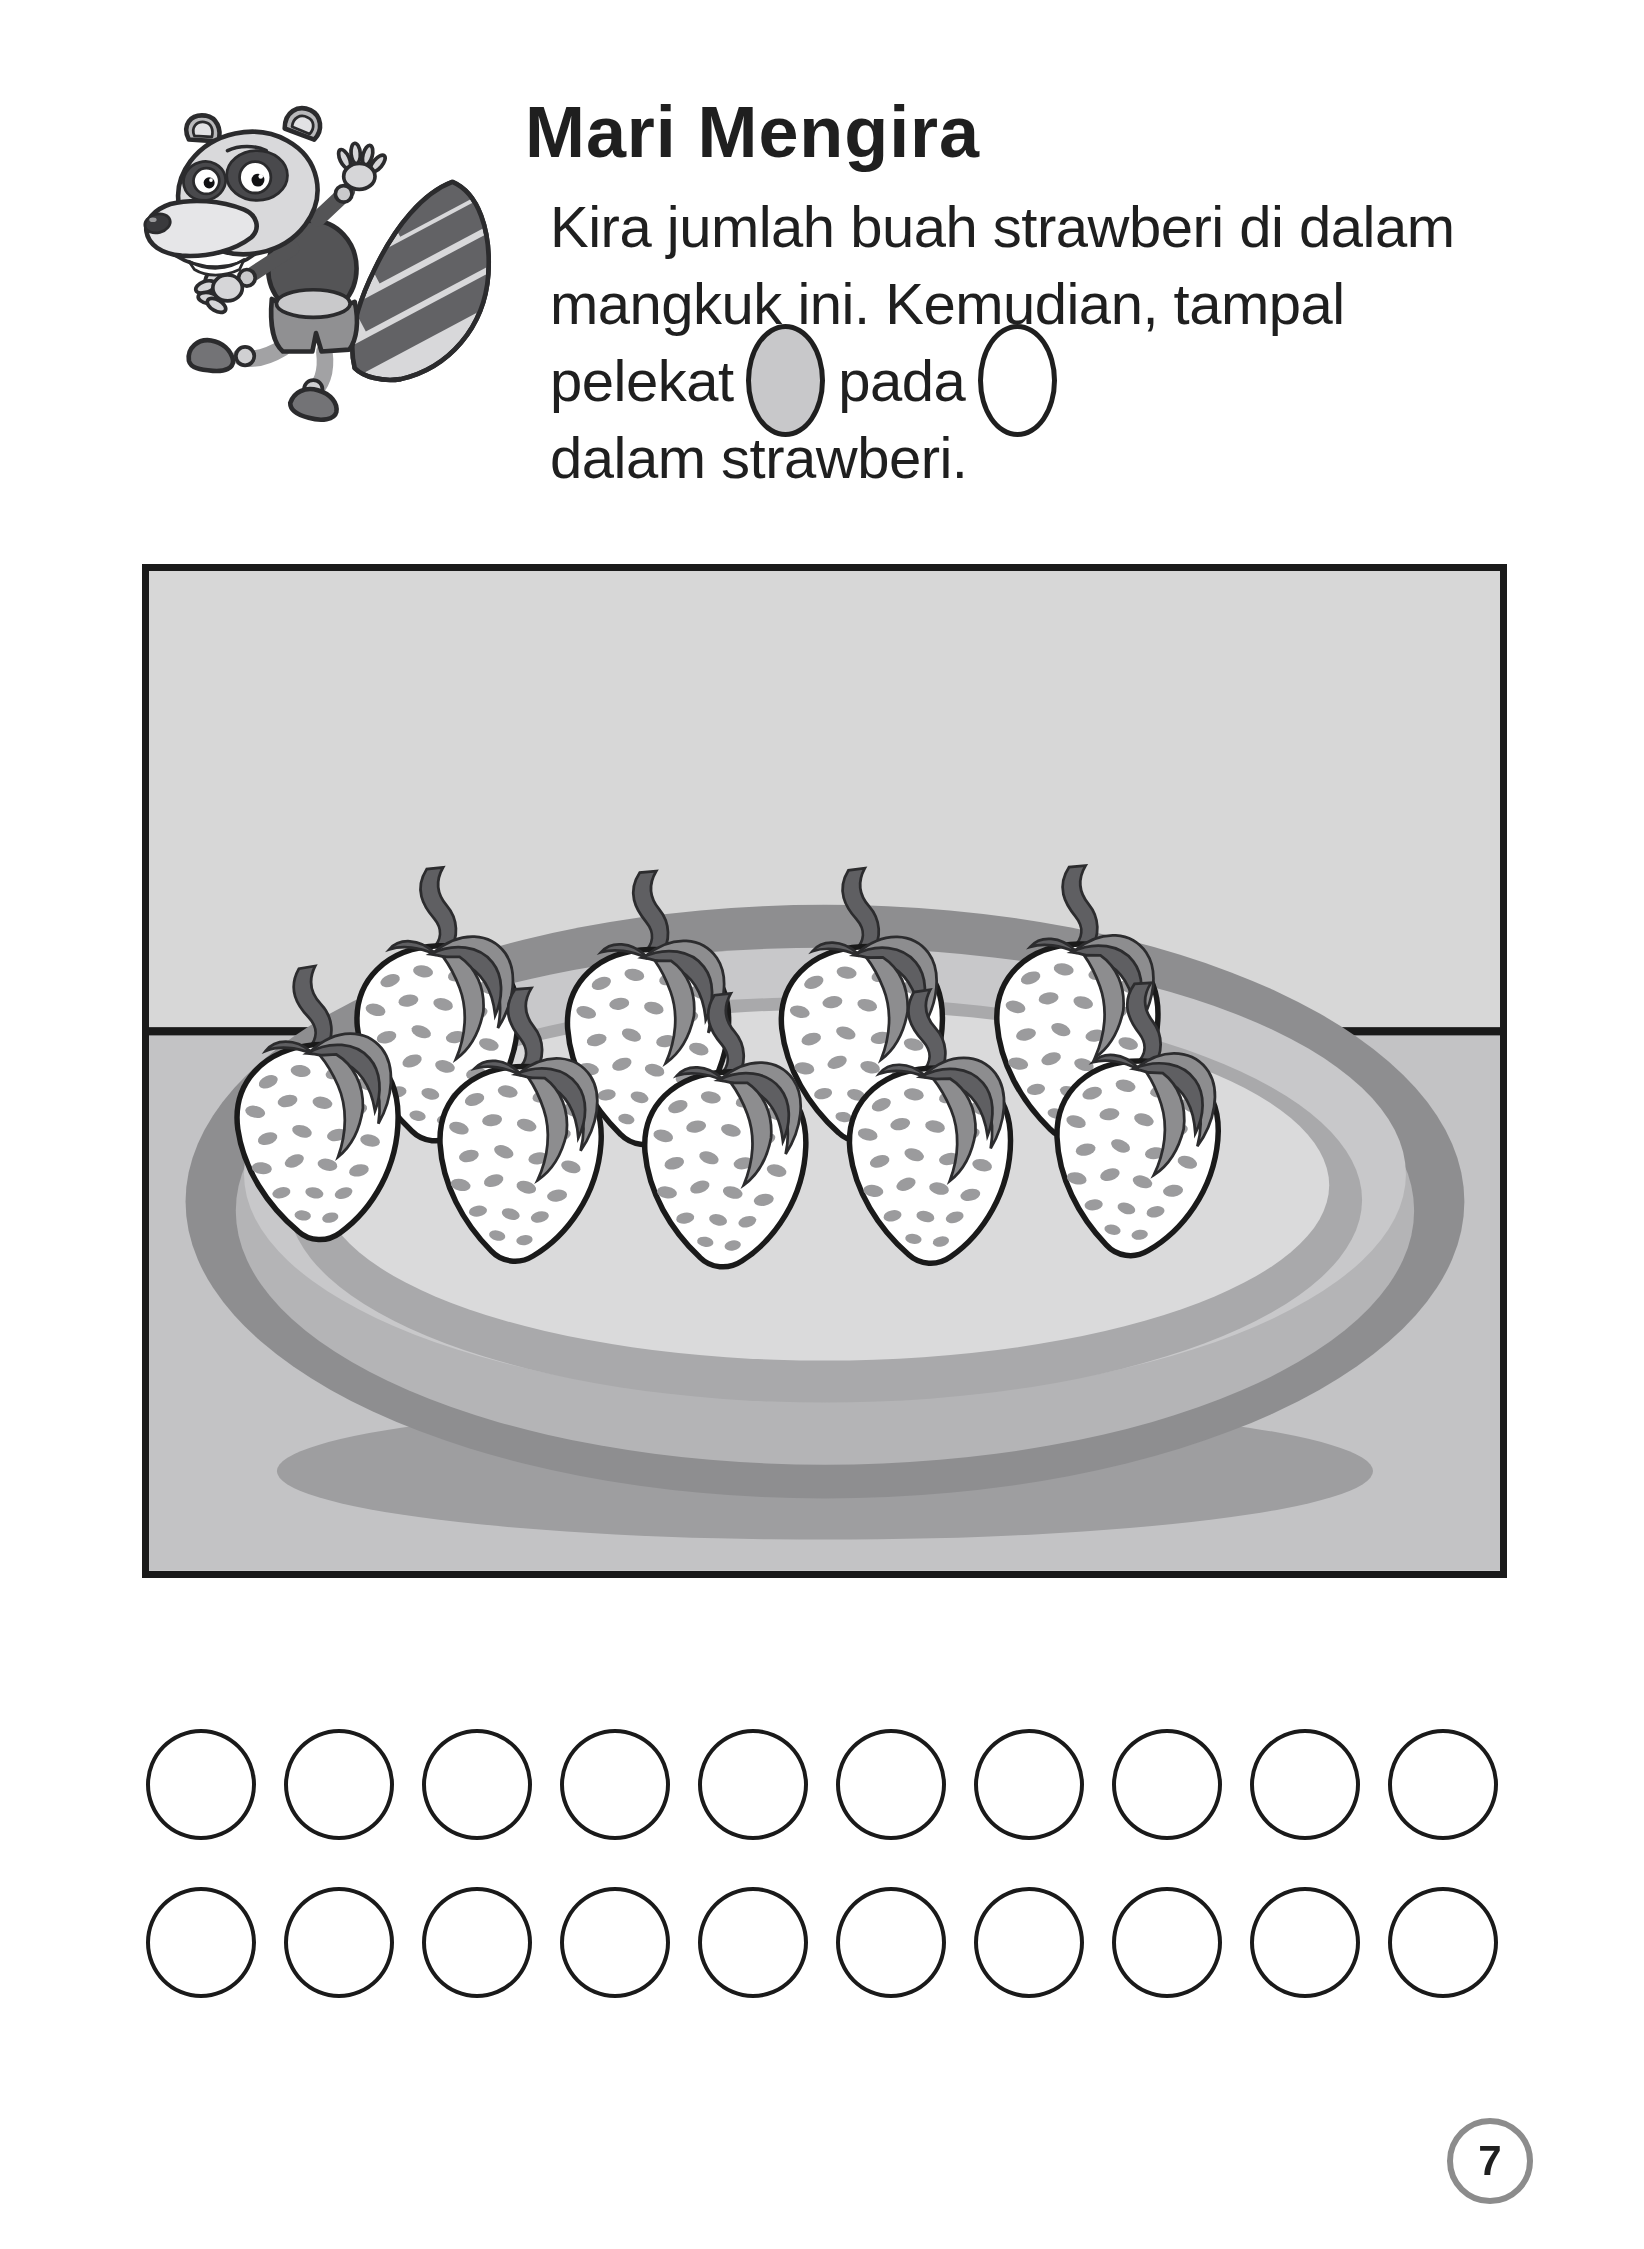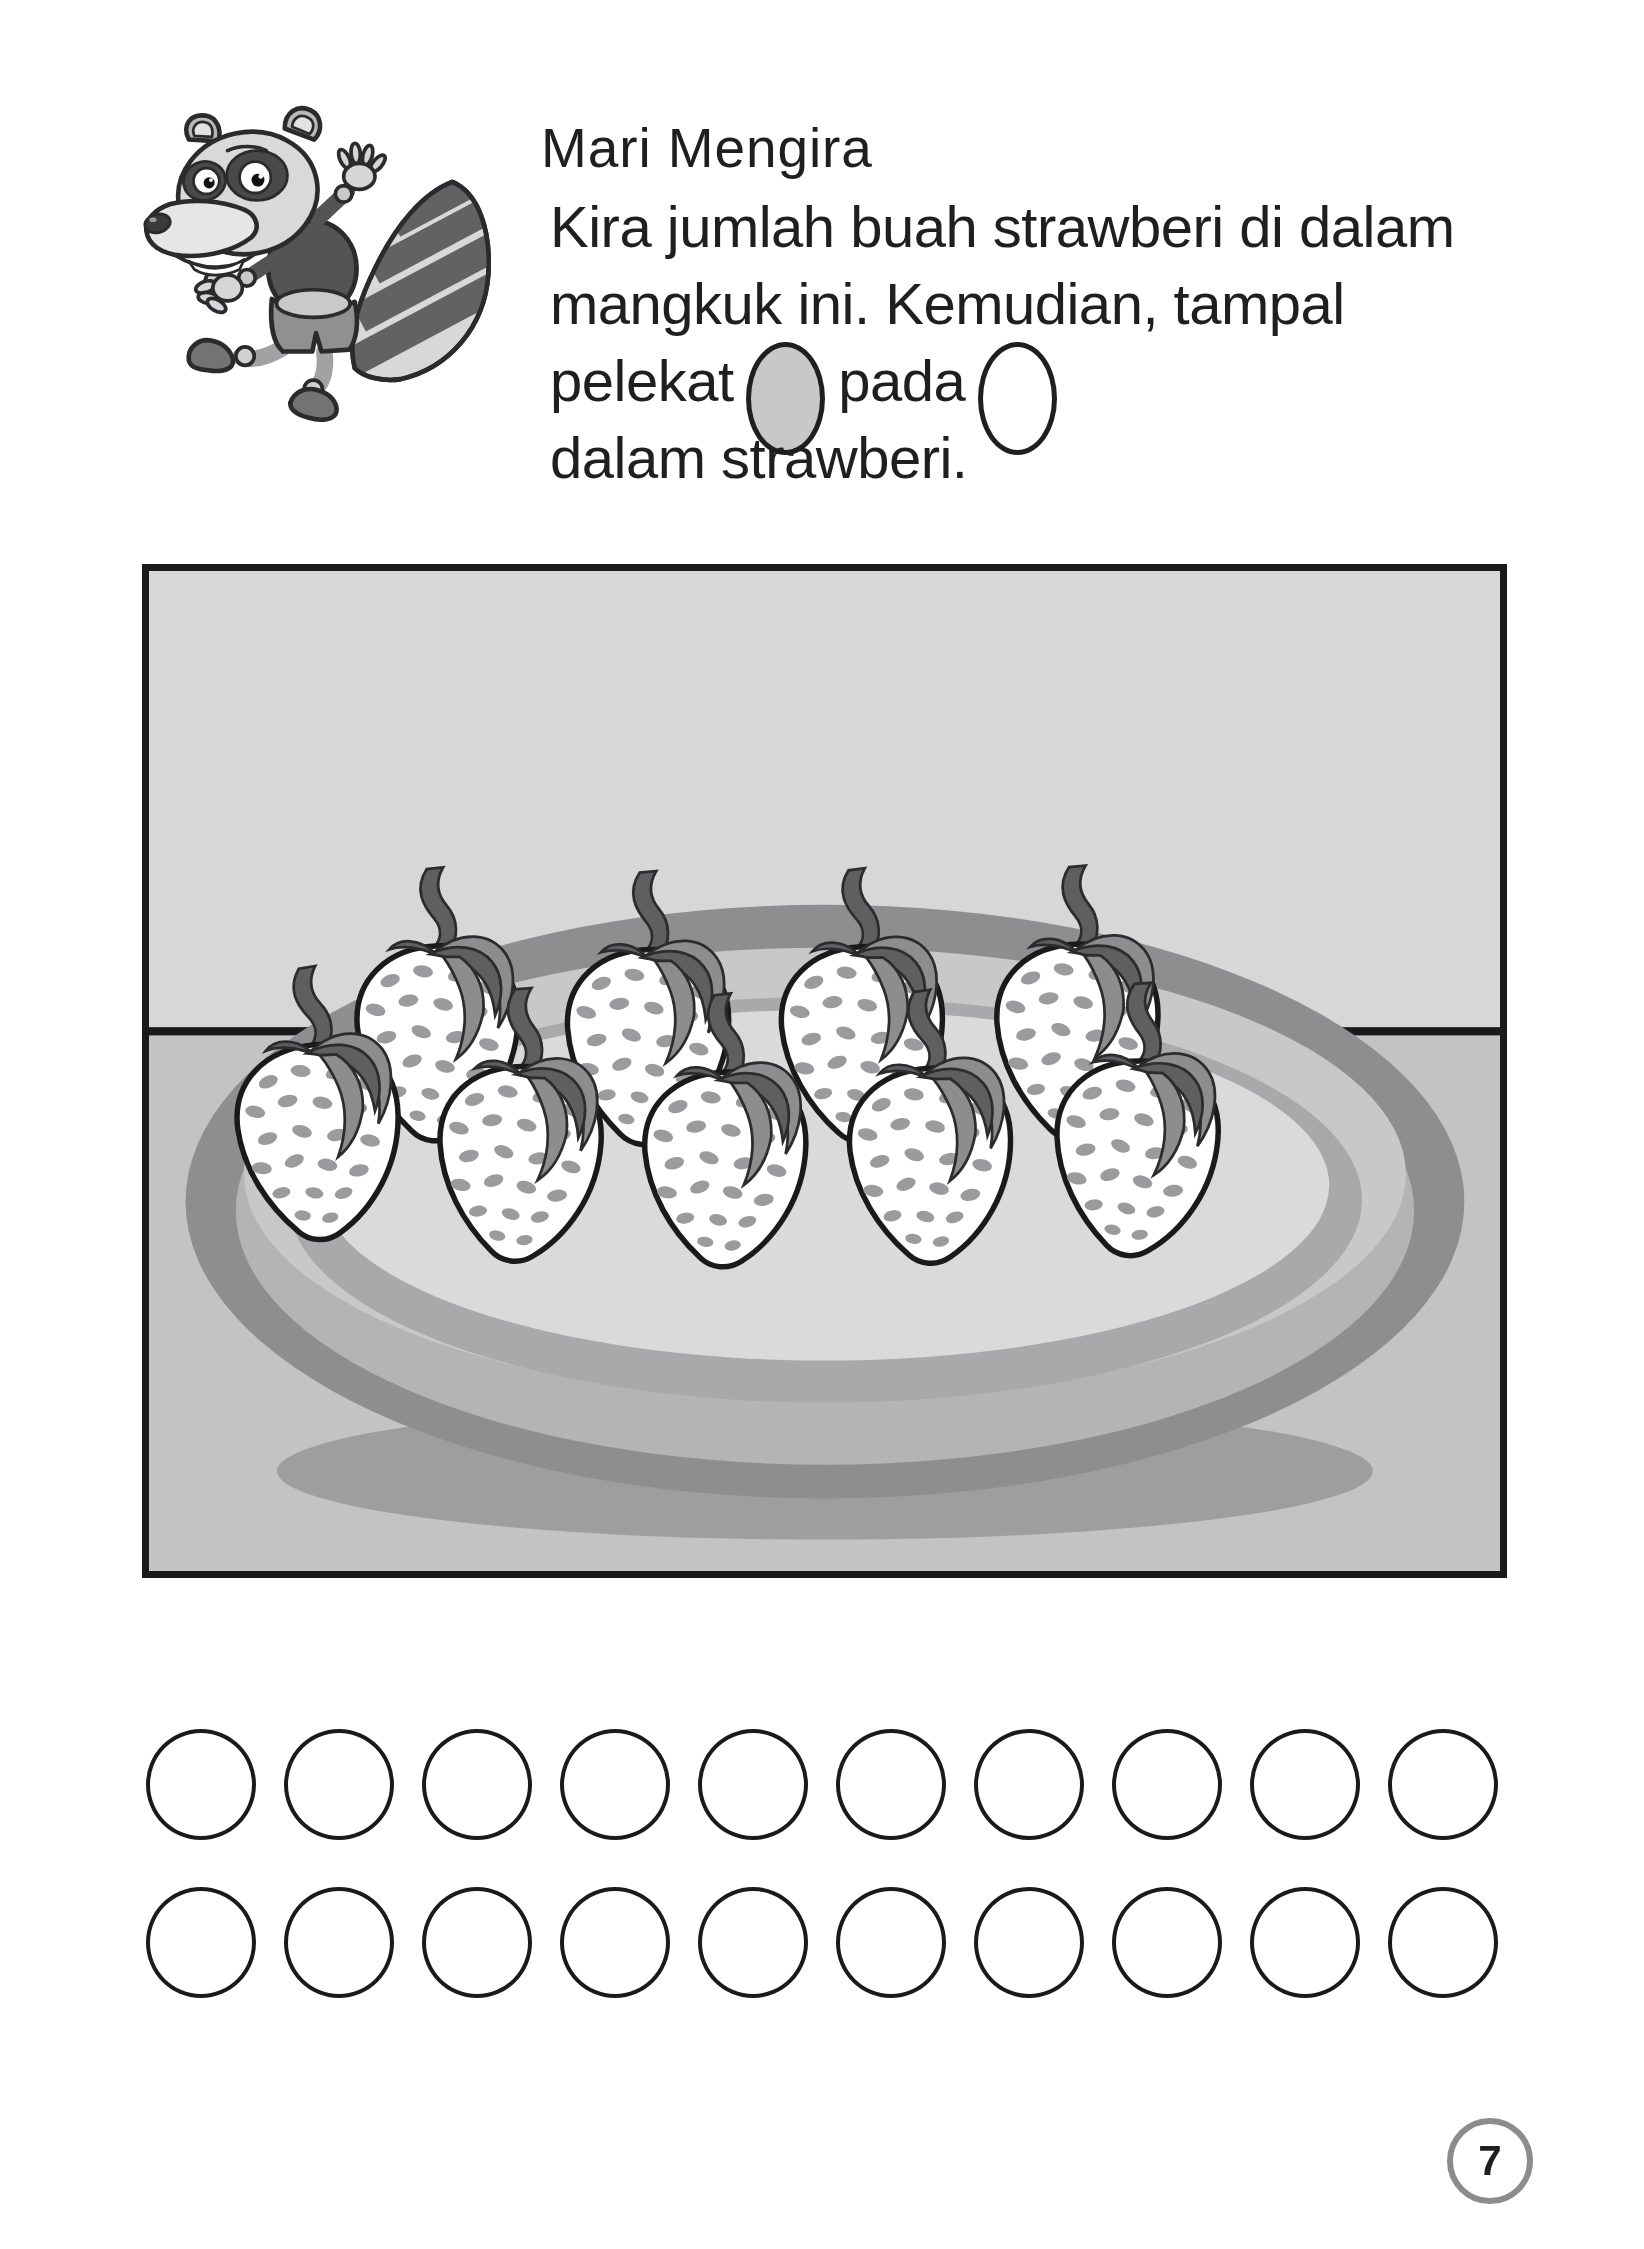--- a/index.html
+++ b/index.html
@@ -4,29 +4,29 @@
 <style>
   html,body{margin:0;padding:0;background:#fff;}
   .page{
     position:relative;width:1645px;height:2250px;background:var(--page-bg,#ffffff);
     font-family:"Liberation Sans", sans-serif;color:var(--ink,#1f1f1f);overflow:hidden;
   }
   
   .mascot{position:absolute;left:117px;top:91px;width:387px;height:333px;}
   
   .title{
-    position:absolute;left:525px;top:91px;margin:16px;
-    font-size:55px;font-weight:normal;letter-spacing:0.9px;line-height:82px;color:var(--ink,#1f1f1f);
+    position:absolute;left:525px;top:91px;margin:0;
+    font-size:72px;font-weight:bold;letter-spacing:0.9px;line-height:82px;color:var(--ink,#1f1f1f);
   }
   .instructions{
     position:absolute;left:550px;top:188px;width:969px;
     font-size:58px;line-height:77px;letter-spacing:-0.5px;color:var(--ink,#1f1f1f);
   }
   .line{white-space:nowrap;height:77px;}
-  .line-flex{display:flex;align-items:flex-start;gap:12.8px;}
+  .line-flex{display:flex;align-items:center;gap:12.8px;}
   .inline-circle{
     display:inline-block;width:79px;height:113px;border:5.5px solid var(--ink,#1f1f1f);
     border-radius:50%;box-sizing:border-box;flex:0 0 auto;
   }
   .inline-circle.gray{background:var(--sticker-gray,#c8c8ca);}
   .inline-circle.white{background:#ffffff;}
   
   .scene-frame{
     position:absolute;left:142px;top:564px;width:1351px;height:1000px;
     border:7.3px solid var(--frame-border,#1a1a1a);background:var(--wall,#d7d7d7);

